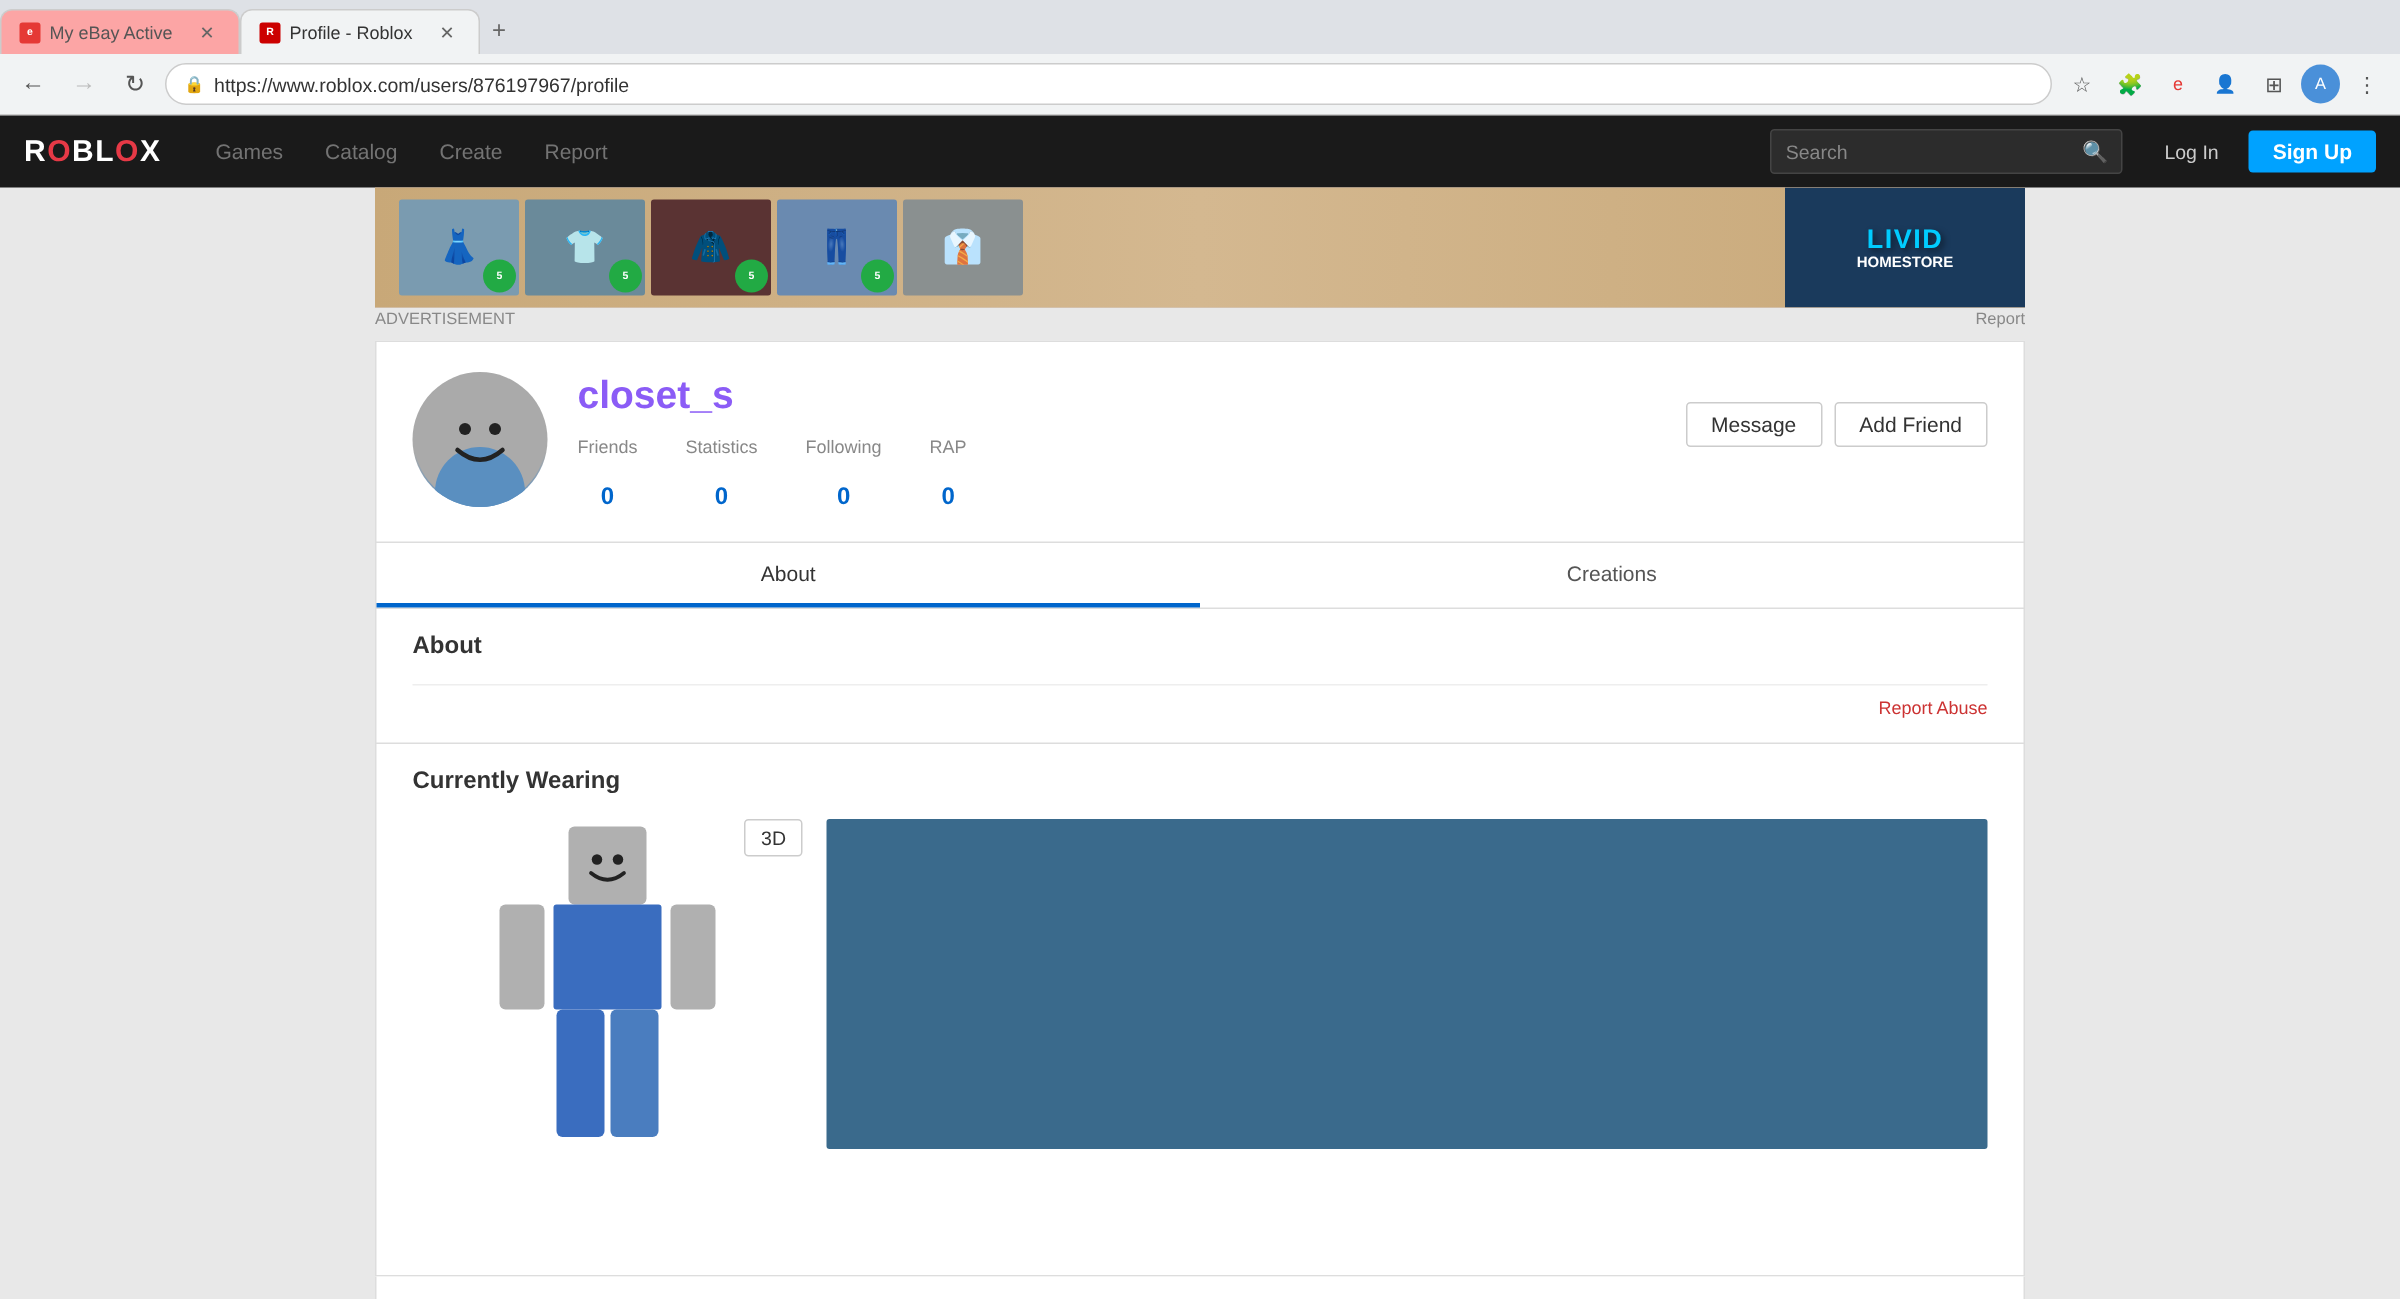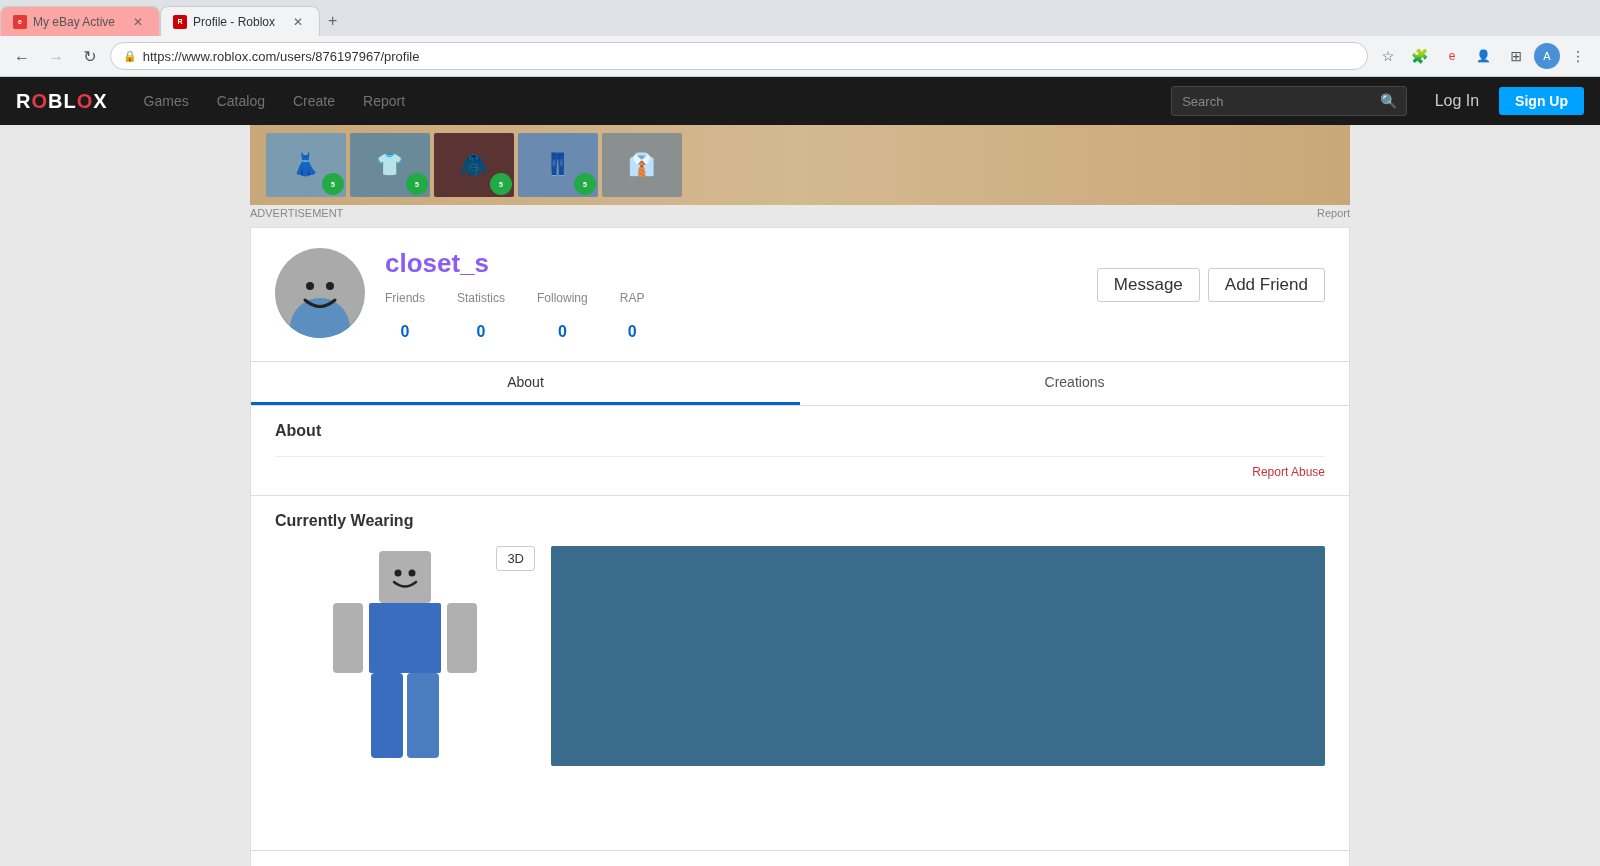--- a/index.html
+++ b/index.html
@@ -163,21 +163,21 @@
     .search-input::placeholder { color: #888; }
     .search-btn {
       background: none; border: none; color: #888;
       padding: 6px 8px; cursor: pointer; font-size: 14px;
     }
     .nav-auth {
       display: flex; gap: 8px; align-items: center;
     }
     .btn-login {
       color: #ccc; background: none; border: none;
-      font-size: 16px; cursor: pointer; padding: 6px 12px;
+      font-size: 13px; cursor: pointer; padding: 6px 12px;
     }
     .btn-signup {
       background: #00a2ff; color: white; border: none;
       padding: 6px 16px; border-radius: 3px; font-size: 14px; cursor: pointer;
       font-weight: bold;
     }
 
     
     .page-content {
       max-width: 1100px;
@@ -267,21 +267,21 @@
     .stat-value {
       font-size: 16px; font-weight: bold; color: #0066cc;
     }
     .profile-actions {
       display: flex; gap: 8px; align-items: flex-start;
       padding-top: 20px;
     }
     .btn-message, .btn-add-friend {
       padding: 6px 16px; border: 1px solid #ccc;
       background: white; border-radius: 3px; cursor: pointer;
-      font-size: 17px; color: #333;
+      font-size: 14px; color: #333;
     }
 
     
     .profile-tabs {
       background: white;
       border: 1px solid #ddd;
       border-top: none;
       display: flex;
     }
     .profile-tab {
@@ -454,20 +454,24 @@
         <div class="ad-item" style="background:#6a8ab0;">
           <span style="font-size:22px;">👖</span>
           <div class="ad-item-badge">
             <span style="font-size:7px; font-weight:bold;">5</span>
           </div>
         </div>
         <div class="ad-item" style="background:#8a9090;">
           <span style="font-size:22px;">👔</span>
         </div>
       </div>
+      <div class="ad-livid">
+        <span class="ad-livid-text">LIVID</span>
+        <span class="ad-livid-sub">HOMESTORE</span>
+      </div>
     </div>
   </div>
 
   <div class="ad-meta">
     <span style="font-size:11px; color:#888;">ADVERTISEMENT</span>
     <span style="font-size:11px; color:#888; cursor:pointer;">Report</span>
   </div>
 
   <div class="profile-section">
     <div class="profile-avatar">

